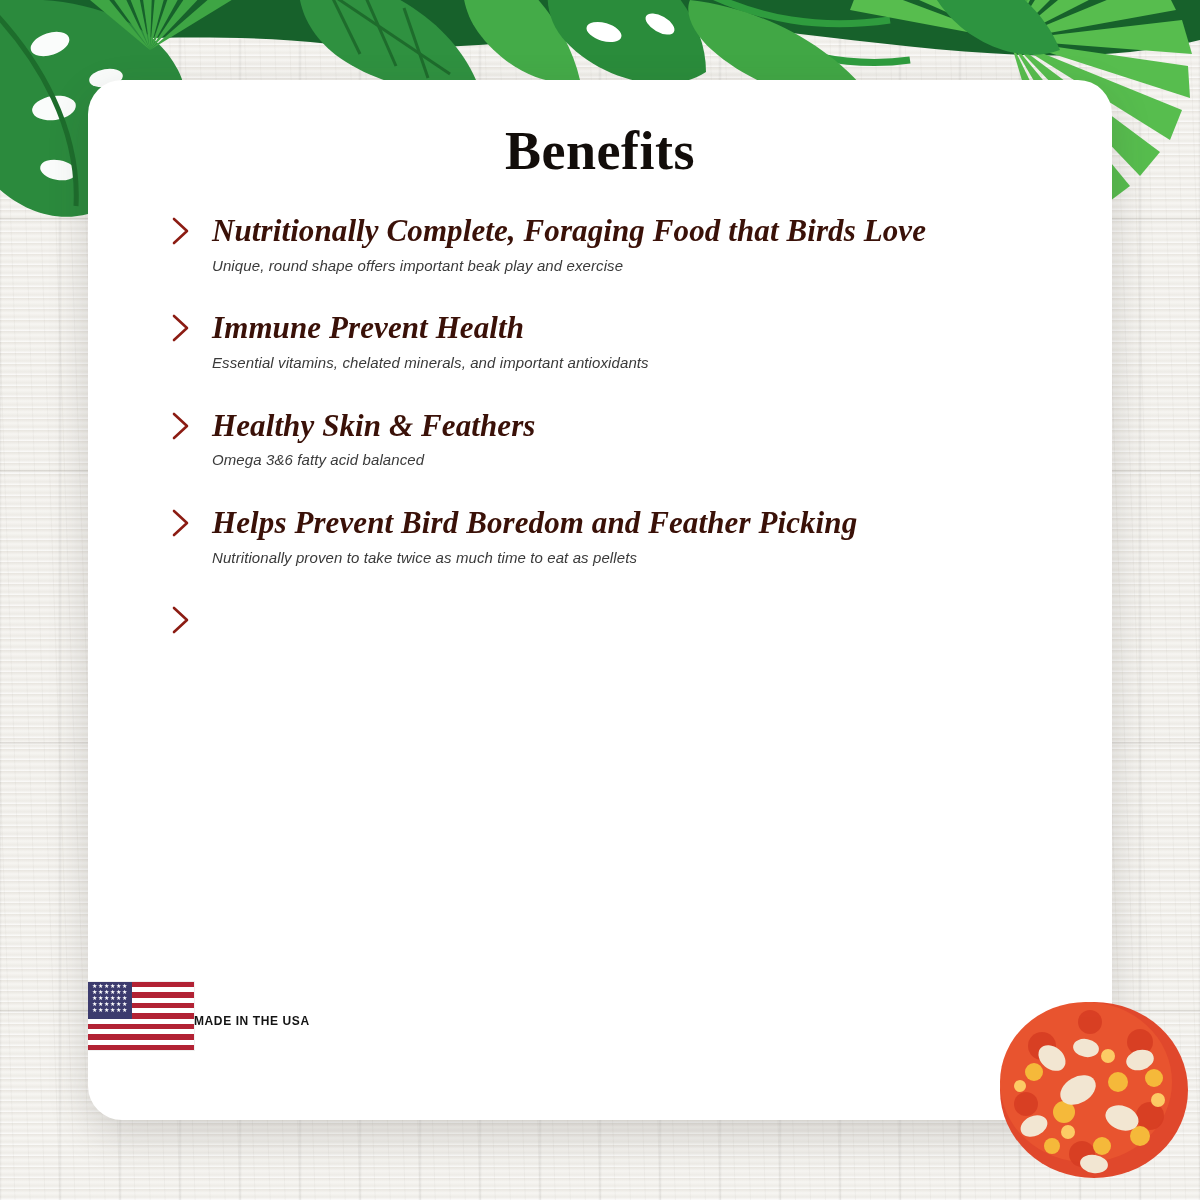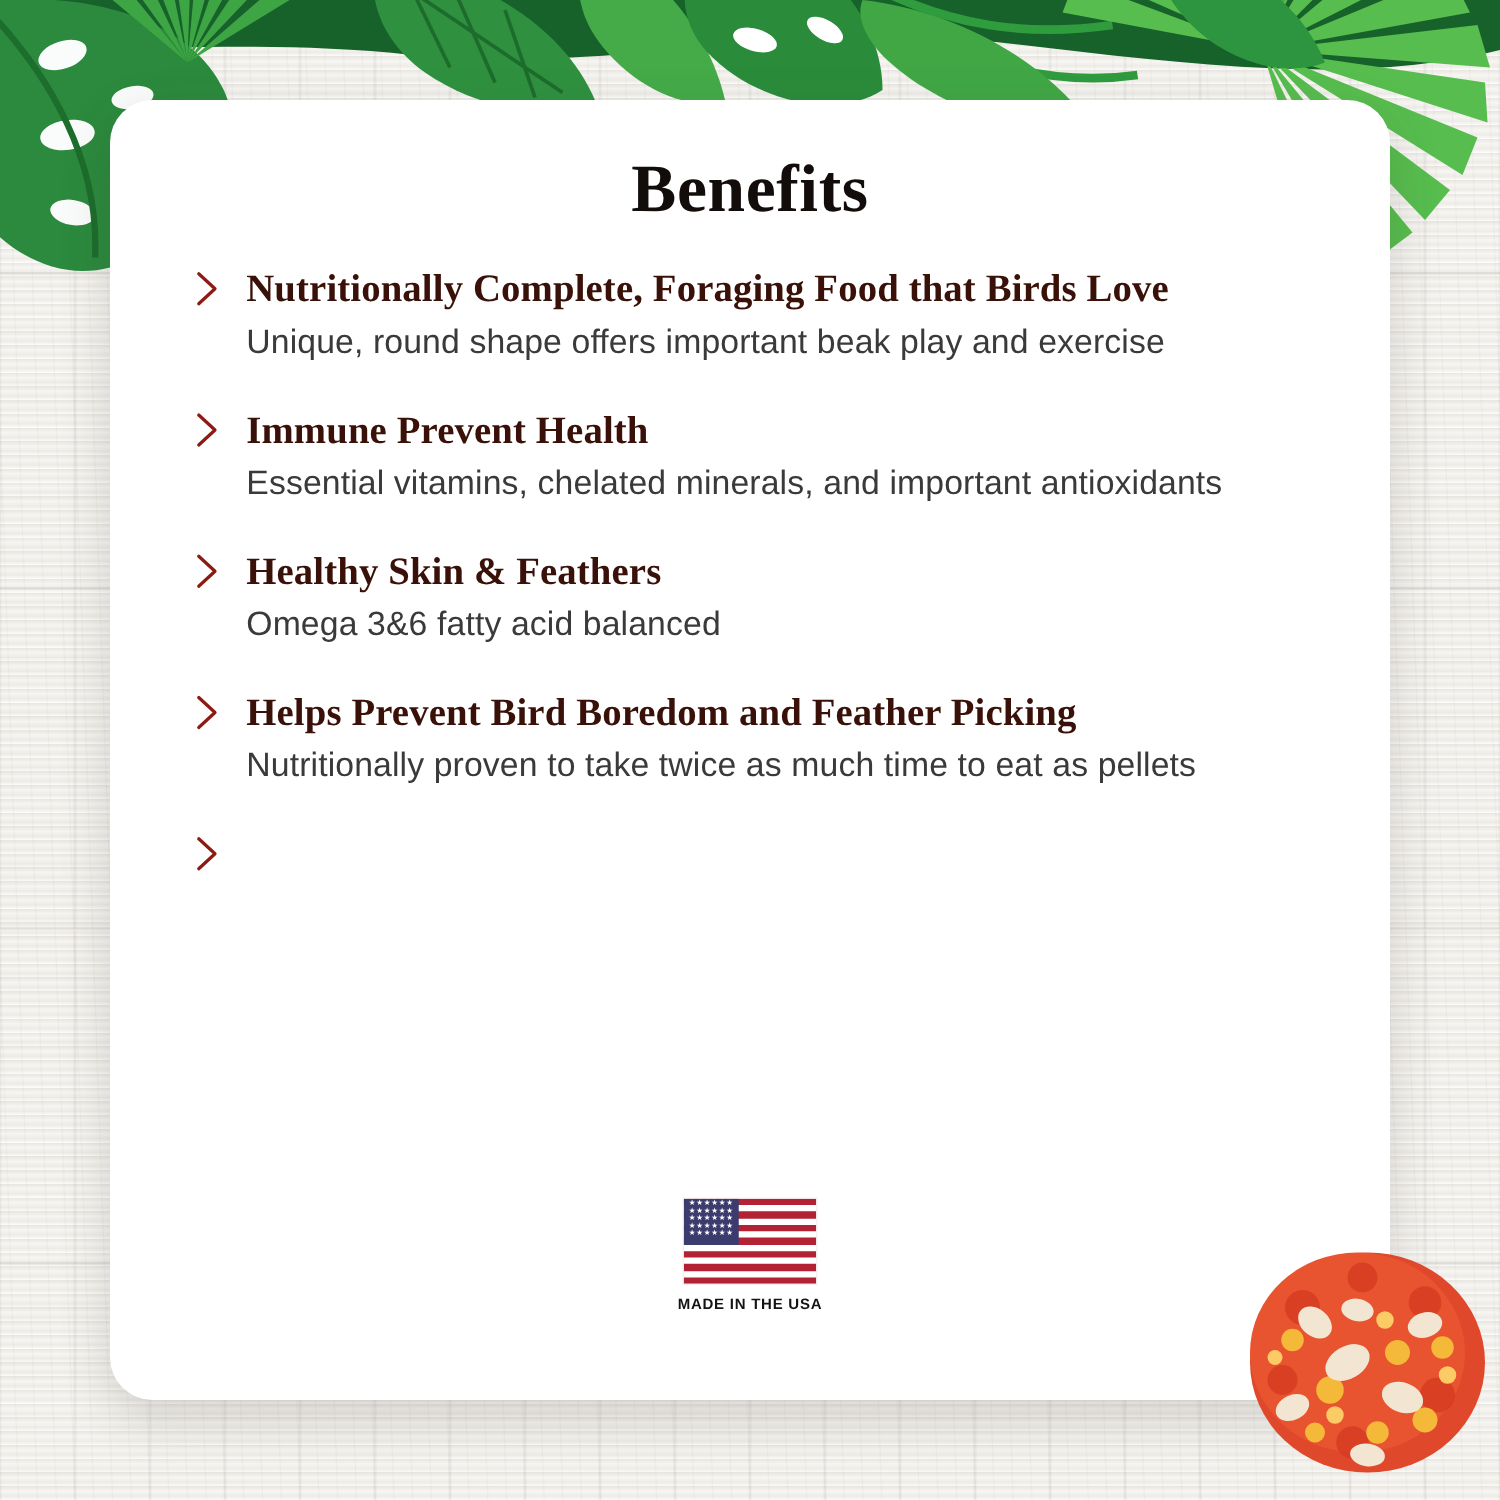--- a/index.html
+++ b/index.html
@@ -93,22 +93,23 @@
     font-size: 54px;
     color: #120d0a;
     text-align: center;
     letter-spacing: 0.5px;
     margin: 0 0 34px 0;
     line-height: 1;
   }
 
   .benefits {
     list-style: none;
-    margin: 1px;
+    margin: 16px;
     padding: 0 10px 0 52px;
+    font-style: italic;
   }
   .benefit {
     position: relative;
     margin-bottom: 34px;
   }
   .chev {
     position: absolute;
     left: -42px;
     top: 4px;
     width: 22px;
@@ -120,35 +121,35 @@
     font-family: "Liberation Serif", serif;
     font-weight: 700;
     font-size: 31px;
     line-height: 1.22;
     color: #3a1108;
     margin: 0 0 6px 0;
     letter-spacing: 0.1px;
   }
   .b-sub {
     font-family: "Liberation Sans", sans-serif;
-    font-size: 27px;
+    font-size: 15px;
     line-height: 1.3;
     color: #3a3a3a;
     margin: 0;
     letter-spacing: 0.1px;
   }
 
   
   .flag-wrap {
     position: absolute;
     left: 0;
     right: 0;
     bottom: 70px;
     display: flex;
-    flex-direction: column;
+    flex-direction: row;
     align-items: center;
   }
   .flag {
     position: relative;
     width: 106px;
     height: 68px;
     background: #ffffff;
     overflow: hidden;
     box-shadow: 0 0 0 1px rgba(0,0,0,0.06);
   }

